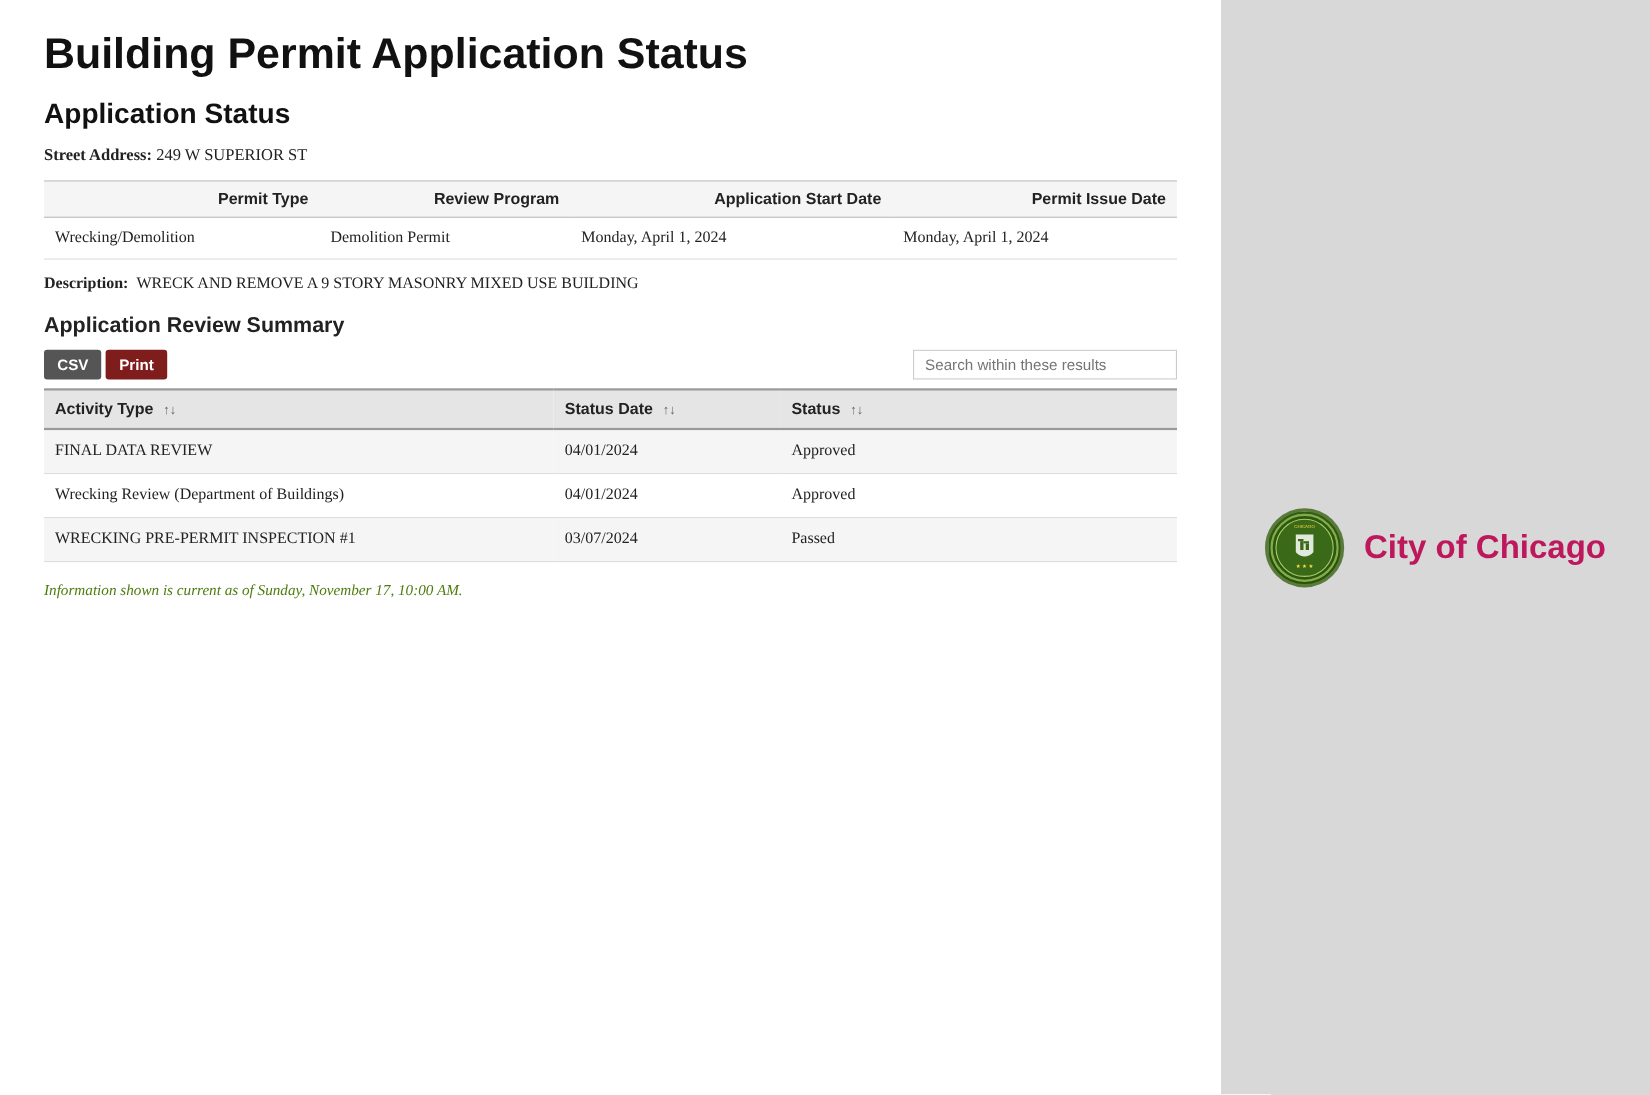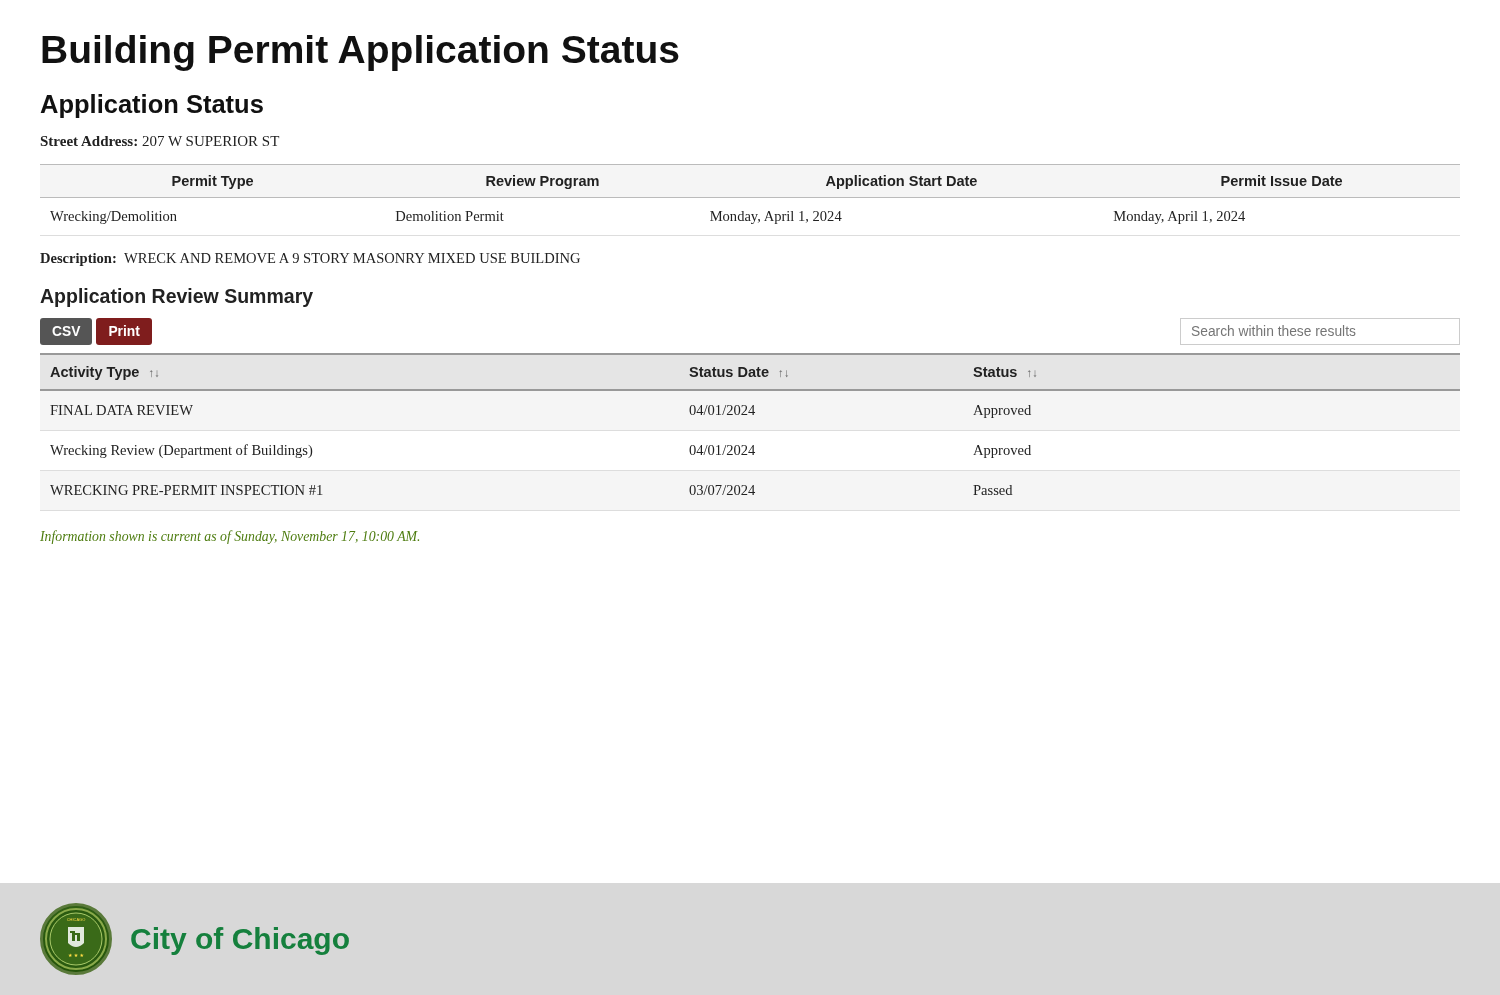--- a/index.html
+++ b/index.html
@@ -6,21 +6,21 @@
     body {
       font-family: Georgia, 'Times New Roman', serif;
       background: #fff;
       color: #222;
       font-size: 15px;
     }
     .page-wrapper {
       max-width: 1500px;
       min-height: 995px;
       display: flex;
-      flex-direction: column;
+      flex-direction: row;
       border-radius: 32px;
     }
     .main-content {
       flex: 1;
       padding: 28px 40px 20px 40px;
     }
     h1.page-title {
       font-size: 2.6em;
       font-weight: 700;
       font-family: Arial, sans-serif;
@@ -41,21 +41,21 @@
     }
     .street-address span.addr-value {
       font-weight: 400;
     }
     .permit-table-wrapper {
       width: 100%;
       border-collapse: collapse;
       margin-bottom: 14px;
     }
     .permit-table-wrapper th {
-      text-align: center;
+      text-align: right;
       font-weight: 700;
       font-size: 0.97em;
       padding: 8px 10px;
       border-top: 1px solid #bbb;
       border-bottom: 1px solid #bbb;
       background: #f5f5f5;
       font-family: Arial, sans-serif;
     }
     .permit-table-wrapper td {
       padding: 10px 10px;
@@ -102,21 +102,21 @@
       color: #fff;
     }
     .btn-print {
       background: #7f1d1d;
       color: #fff;
     }
     .search-input {
       padding: 5px 10px;
       font-size: 0.92em;
       border: 1px solid #ccc;
-      width: 280px;
+      width: 240px;
       color: #ef4444;
       font-family: Arial, sans-serif;
     }
     .review-table {
       width: 100%;
       border-collapse: collapse;
       margin-bottom: 18px;
     }
     .review-table th {
       text-align: left;
@@ -173,39 +173,39 @@
       flex-shrink: 0;
     }
     .city-seal svg {
       width: 64px;
       height: 64px;
     }
     .city-name {
       font-size: 2em;
       font-weight: 700;
       font-family: Arial, sans-serif;
-      color: #15803d;
+      color: #be185d;
       text-align: center;
     }
     .col-activity { width: 45%; }
     .col-status-date { width: 20%; }
     .col-status { width: 35%; }
   </style>
 </head>
 <body>
 
 <div class="page-wrapper">
   <div class="main-content">
 
     <h1 class="page-title">Building Permit Application Status</h1>
     <h2 class="section-title">Application Status</h2>
 
     <p class="street-address">
       <strong>Street Address:</strong>
-      <span class="addr-value">207 W SUPERIOR ST</span>
+      <span class="addr-value">249 W SUPERIOR ST</span>
     </p>
 
     <table class="permit-table-wrapper">
       <thead>
         <tr>
           <th>Permit Type</th>
           <th>Review Program</th>
           <th>Application Start Date</th>
           <th>Permit Issue Date</th>
         </tr>

